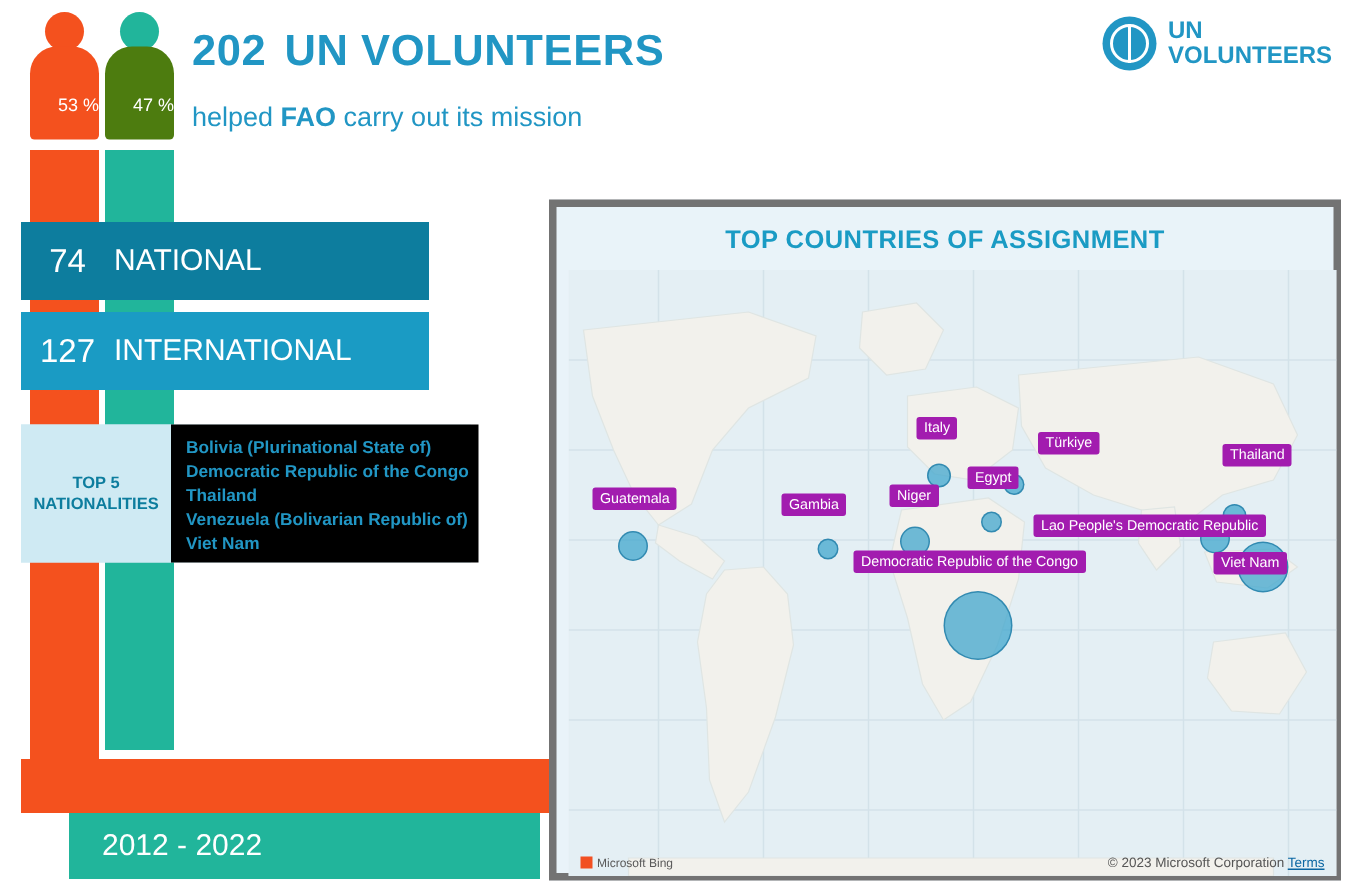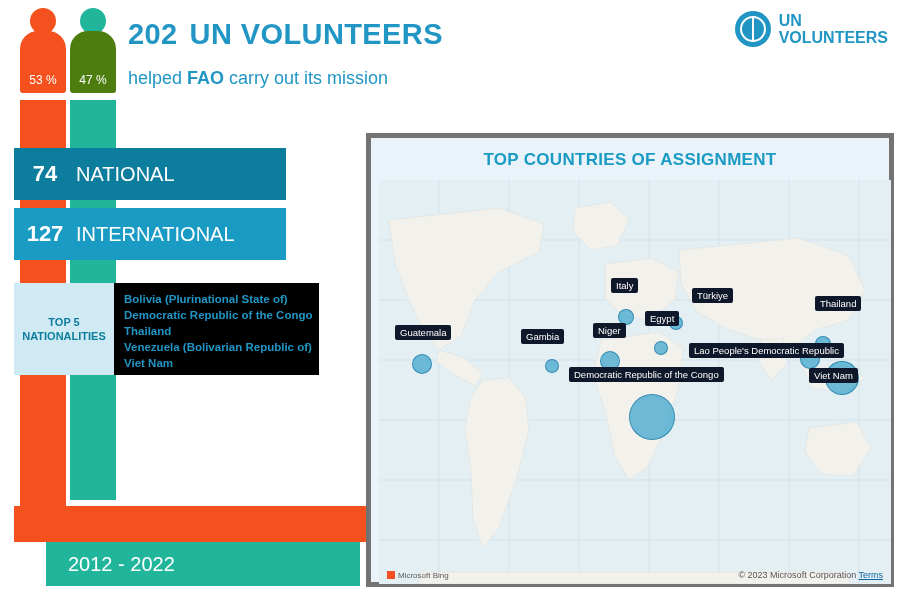--- a/index.html
+++ b/index.html
@@ -42,24 +42,24 @@
   }
   .person .body {
     width: 46px;
     height: 62px;
     margin-top: -3px;
     border-radius: 18px 18px 3px 3px;
     position: relative;
   }
   .person .pct {
     position: absolute;
-    bottom: 6px;
+    bottom: 16px;
     left: 0;
     right: 0;
-    text-align: center;
+    text-align: right;
     color: #ffffff;
     font-size: 12px;
   }
   .person.female { left: 6px; }
   .person.female .head { background: #f4511e; }
   .person.female .body { background: #f4511e; }
   .person.male { left: 56px; }
   .person.male .head { background: #21b59b; }
   .person.male .body { background: #4d7c0f; }
 
@@ -145,21 +145,21 @@
   
   .statbar {
     position: absolute;
     height: 52px;
     display: flex;
     align-items: center;
     color: #ffffff;
   }
   .statbar .num {
     font-size: 22px;
-    font-weight: bold;
+    font-weight: normal;
     width: 62px;
     text-align: center;
   }
   .statbar .lbl {
     font-size: 20px;
   }
   .statbar.national {
     left: 14px;
     top: 148px;
     width: 272px;
@@ -302,21 +302,21 @@
   }
 
   .bubble {
     position: absolute;
     border-radius: 50%;
     background: rgba(58,164,204,0.72);
     border: 1px solid rgba(40,130,170,0.85);
   }
   .maplabel {
     position: absolute;
-    background: #0f172a;
+    background: #a21caf;
     color: #ffffff;
     font-size: 9.5px;
     padding: 2px 5px;
     border-radius: 2px;
     white-space: nowrap;
   }
 </style>
 </head>
 <body>
 

